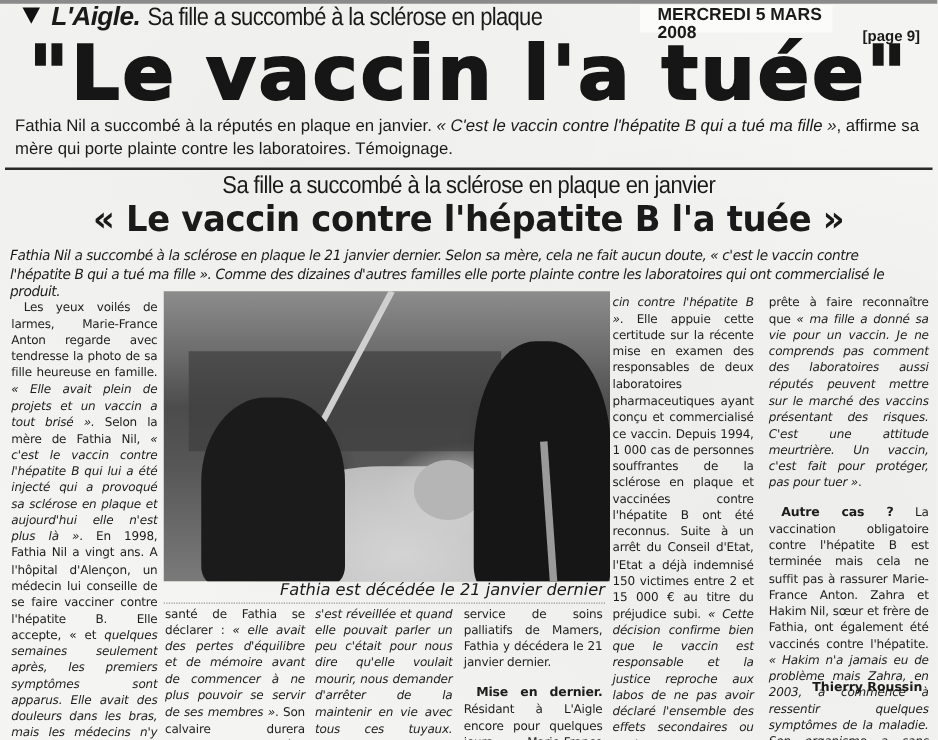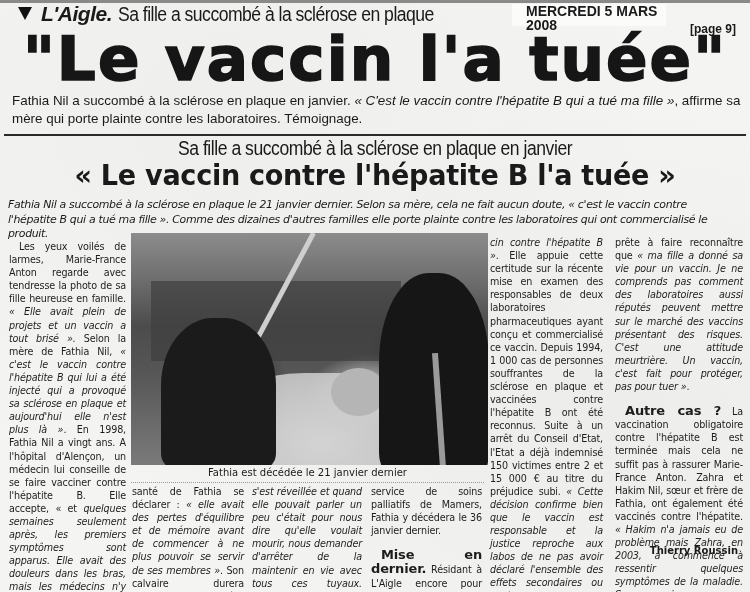--- a/index.html
+++ b/index.html
@@ -30,21 +30,21 @@
   
   .ahead1 { position:absolute; left:0; right:0; top:137px; text-align:center; font-family:"Liberation Sans", sans-serif; font-size:19.5px; letter-spacing:-0.5px; transform:scaleX(0.9); }
   .ahead2 { position:absolute; left:0; right:0; top:159px; text-align:center; font-family:"DejaVu Sans", sans-serif; font-weight:bold; font-size:28.5px; letter-spacing:-0.3px; transform:scaleX(0.95); }
   .chapo { position:absolute; left:8px; top:198px; width:736px; font-family:"DejaVu Sans", sans-serif; font-style:italic; font-size:11.3px; line-height:14.5px; letter-spacing:-0.35px; transform:scaleX(0.97); transform-origin:left; }
   
   .col { position:absolute; font-family:"DejaVu Sans", sans-serif; font-size:9.6px; line-height:13.1px; text-align:justify; letter-spacing:-0.15px; color:#1d1d1d; }
   .col p { margin:0; text-indent:10px; }
   .col p + p { margin-top:11px; }
   .col p.cont { text-indent:0; }
   .col em { font-style:italic; }
-  .col b { font-weight:bold; font-size:13px; }
+  .col b { font-weight:bold; font-size:10px; }
   .c1 { left:9px; top:240px; width:117px; }
   .c2 { left:132px; top:485px; width:112px; }
   .c3 { left:252px; top:485px; width:110px; }
   .c4 { left:371px; top:485px; width:111px; }
   .c5 { left:490px; top:236px; width:113px; }
   .c6 { left:615px; top:236px; width:128px; }
   .signature { position:absolute; right:12px; top:545px; font-family:"DejaVu Sans", sans-serif; font-weight:bold; font-size:10px; }
   
   .photo { position:absolute; left:131px; top:233px; width:357px; height:232px; overflow:hidden;
     background:
@@ -54,40 +54,40 @@
       radial-gradient(ellipse 70px 110px at 300px 160px, #1e1e1e, rgba(0,0,0,0) 100%),
       linear-gradient(180deg, #8c8c8c 0%, #6e6e6e 20%, #4c4c4c 40%, #565656 60%, #7a7a7a 100%);
   }
   .photo .wall { position:absolute; left:20px; top:48px; width:250px; height:80px; background:#3f3f3f; opacity:.7; }
   .photo .pole { position:absolute; left:180px; top:0px; width:5px; height:130px; background:#cfcfcf; transform:rotate(28deg); transform-origin:top; }
   .photo .bed { position:absolute; left:90px; top:140px; width:210px; height:100px; background:#d0d0d0; border-radius:40% 40% 0 0; opacity:.85; }
   .photo .head { position:absolute; left:200px; top:135px; width:55px; height:48px; background:#b5b5b5; border-radius:50%; }
   .photo .p1 { position:absolute; left:30px; top:85px; width:115px; height:150px; background:#1b1b1b; border-radius:45% 45% 10% 10%; }
   .photo .p2 { position:absolute; left:248px; top:40px; width:110px; height:200px; background:#161616; border-radius:45% 45% 10% 10%; }
   .photo .stripe { position:absolute; left:305px; top:120px; width:6px; height:115px; background:#9a9a9a; transform:rotate(-4deg); }
-  .caption { position:absolute; left:131px; top:466px; width:353px; text-align:center; font-family:"DejaVu Sans", sans-serif; font-size:10px; line-height:13px; border-bottom:1px dotted #999; padding-bottom:3px; }
+  .caption { position:absolute; left:131px; top:466px; width:353px; text-align:right; font-family:"DejaVu Sans", sans-serif; font-style:italic; font-size:13px; line-height:13px; border-bottom:1px dotted #999; padding-bottom:3px; }
 </style>
 </head>
 <body>
 
 <div class="page">
   <div class="topbar"></div>
 
   <div class="kicker">
     <span class="tri"></span>
     <span class="loc">L'Aigle.</span>
     <span class="sub">Sa fille a succombé à la sclérose en plaque</span>
   </div>
   <div class="dateline">MERCREDI 5 MARS 2008</div>
   <div class="pageno">[page 9]</div>
 
   <div class="headline">"Le vaccin l'a tuée"</div>
 
   <div class="standfirst">
-    <span>Fathia Nil a succombé à la sclérose en plaque en janvier. </span><i>« C'est le vaccin contre l'hépatite B qui a tué ma fille »</i><span>, affirme sa mère qui porte plainte contre les laboratoires. Témoignage.</span>
+    <span>Fathia Nil a succombé à la réputés en plaque en janvier. </span><i>« C'est le vaccin contre l'hépatite B qui a tué ma fille »</i><span>, affirme sa mère qui porte plainte contre les laboratoires. Témoignage.</span>
   </div>
   <div class="rule-top"></div>
 
   <div class="ahead1">Sa fille a succombé à la sclérose en plaque en janvier</div>
   <div class="ahead2">« Le vaccin contre l'hépatite B l'a tuée »</div>
   <div class="chapo">Fathia Nil a succombé à la sclérose en plaque le 21 janvier dernier. Selon sa mère, cela ne fait aucun doute, « c'est le vaccin contre l'hépatite B qui a tué ma fille ». Comme des dizaines d'autres familles elle porte plainte contre les laboratoires qui ont commercialisé le produit.</div>
 
   <div class="col c1">
     <p><span>Les yeux voilés de larmes, Marie-France Anton regarde avec tendresse la photo de sa fille heureuse en famille. </span><em>« Elle avait plein de projets et un vaccin a tout brisé ».</em><span> Selon la mère de Fathia Nil, </span><em>« c'est le vaccin contre l'hépatite B qui lui a été injecté qui a provoqué sa sclérose en plaque et aujourd'hui elle n'est plus là »</em><span>. En 1998, Fathia Nil a vingt ans. A l'hôpital d'Alençon, un médecin lui conseille de se faire vacciner contre l'hépatite B. Elle accepte, « et </span><em>quelques semaines seulement après, les premiers symptômes sont apparus. Elle avait des douleurs dans les bras, mais les médecins n'y ont pas vraiment porté attention. C'est elle qui, un peu plus tard et pour savoir ce qu'elle avait, a décidé d'aller voir un neurologue au Mans</em></p>
 
@@ -106,21 +106,21 @@
 
   <div class="col c2">
     <p class="cont"><span>santé de Fathia se déclarer : </span><em>« elle avait des pertes d'équilibre et de mémoire avant de commencer à ne plus pouvoir se servir de ses membres »</em><span>. Son calvaire durera plusieurs années ponctuées de séjours en centre hospitalier, dont un mois en réanimation. </span></p>
   </div>
 
   <div class="col c3">
     <p class="cont"><em>s'est réveillée et quand elle pouvait parler un peu c'était pour nous dire qu'elle voulait mourir, nous demander d'arrêter de la maintenir en vie avec tous ces tuyaux. Plusieurs fois elle a arraché le tuyau qui la faisait manger, elle n'en pouvait plus de souffrir »</em></p>
   </div>
 
   <div class="col c4">
-    <p class="cont">service de soins palliatifs de Mamers, Fathia y décédera le 36 janvier dernier.</p>
+    <p class="cont">service de soins palliatifs de Mamers, Fathia y décédera le 21 janvier dernier.</p>
     <p><b>Mise en dernier.</b><span> Résidant à L'Aigle encore pour quelques jours, Marie-France Anton est aujourd'hui convaincue que la maladie de sa fille </span></p>
   </div>
 
   <div class="col c5">
     <p class="cont"><em>cin contre l'hépatite B »</em><span>. Elle appuie cette certitude sur la récente mise en examen des responsables de deux laboratoires pharmaceutiques ayant conçu et commercialisé ce vaccin. Depuis 1994, 1 000 cas de personnes souffrantes de la sclérose en plaque et vaccinées contre l'hépatite B ont été reconnus. Suite à un arrêt du Conseil d'Etat, l'Etat a déjà indemnisé 150 victimes entre 2 et 15 000 € au titre du préjudice subi. </span><em>« Cette décision confirme bien que le vaccin est responsable et la justice reproche aux labos de ne pas avoir déclaré l'ensemble des effets secondaires ou indésirables. Moi, je ne veux pas d'argent car ce n'est pas cela qui me ramènera ma fille. Je veux que les coupables soient punis par des peines de prison, pas seulement par des peines d'amendes. C'est trop facile »</em></p>
 
   </div>
 
   <div class="col c6">
     <p class="cont"><span>prête à faire reconnaître que </span><em>« ma fille a donné sa vie pour un vaccin. Je ne comprends pas comment des laboratoires aussi réputés peuvent mettre sur le marché des vaccins présentant des risques. C'est une attitude meurtrière. Un vaccin, c'est fait pour protéger, pas pour tuer »</em><span>.</span></p>

